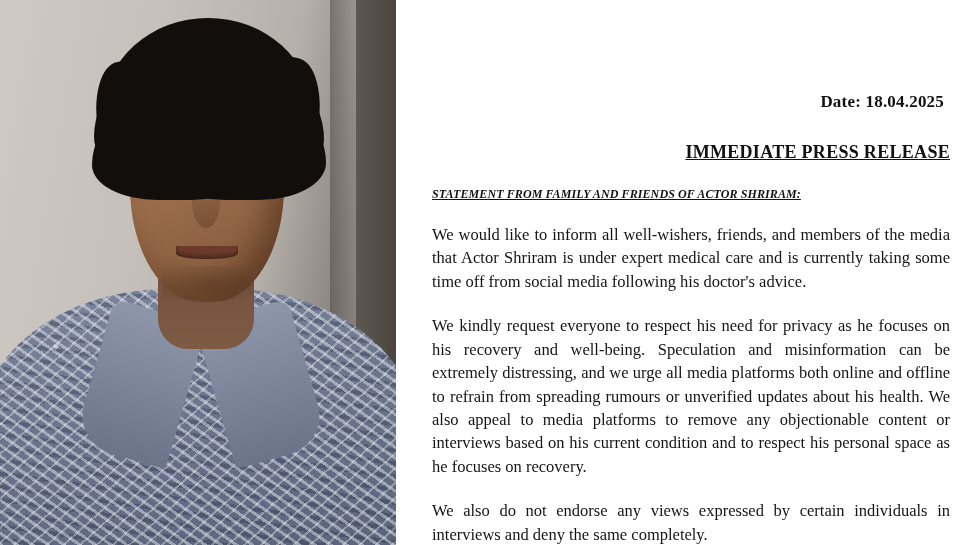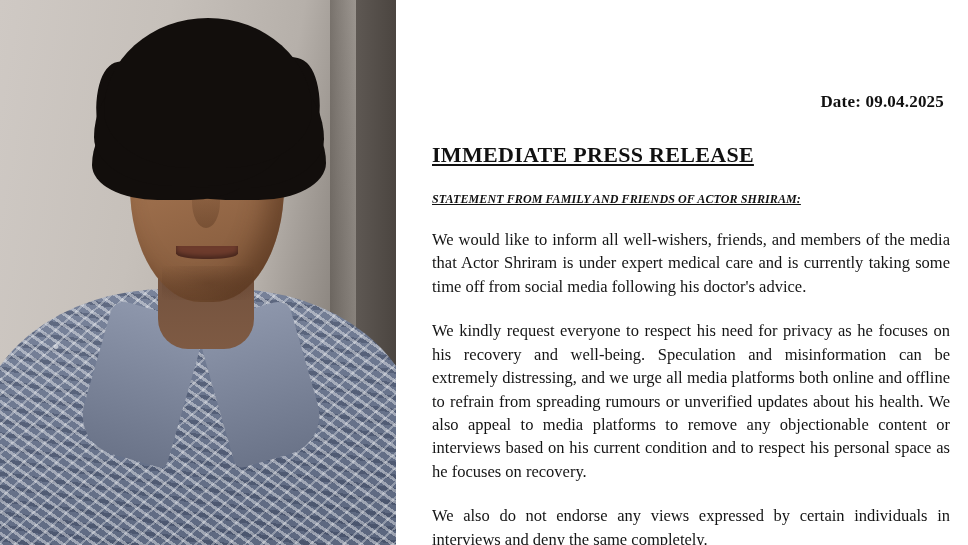--- a/index.html
+++ b/index.html
@@ -188,23 +188,23 @@
   }
   .doc-date {
     text-align: right;
     font-weight: bold;
     font-size: 17px;
     color: #111;
     padding-right: 6px;
     letter-spacing: 0.2px;
   }
   .doc-title {
-    text-align: left;
+    text-align: right;
     font-weight: bold;
-    font-size: 22px;
+    font-size: 18px;
     text-decoration: underline;
     color: #111;
     margin-top: 30px;
     letter-spacing: 0.3px;
   }
   .doc-subtitle {
     font-weight: bold;
     font-style: italic;
     font-size: 12px;
     text-decoration: underline;
@@ -243,21 +243,21 @@
     <div class="eye-r"></div>
     <div class="nose"></div>
     <div class="mouth"></div>
     <div class="hair-tuft-l"></div>
     <div class="hair-tuft-r"></div>
     <div class="hair"></div>
   </div>
 
   <div class="doc-panel">
     <div class="doc-inner">
-      <div class="doc-date">Date: 09.04.2025</div>
+      <div class="doc-date">Date: 18.04.2025</div>
       <div class="doc-title">IMMEDIATE PRESS RELEASE</div>
       <div class="doc-subtitle">STATEMENT FROM FAMILY AND FRIENDS OF ACTOR SHRIRAM:</div>
       <p class="doc-para">We would like to inform all well-wishers, friends, and members of the media that Actor Shriram is under expert medical care and is currently taking some time off from social media following his doctor's advice.</p>
       <p class="doc-para">We kindly request everyone to respect his need for privacy as he focuses on his recovery and well-being. Speculation and misinformation can be extremely distressing, and we urge all media platforms both online and offline to refrain from spreading rumours or unverified updates about his health. We also appeal to media platforms to remove any objectionable content or interviews based on his current condition and to respect his personal space as he focuses on recovery.</p>
       <p class="doc-para">We also do not endorse any views expressed by certain individuals in interviews and deny the same completely.</p>
 
     </div>
   </div>
 
 </div>

